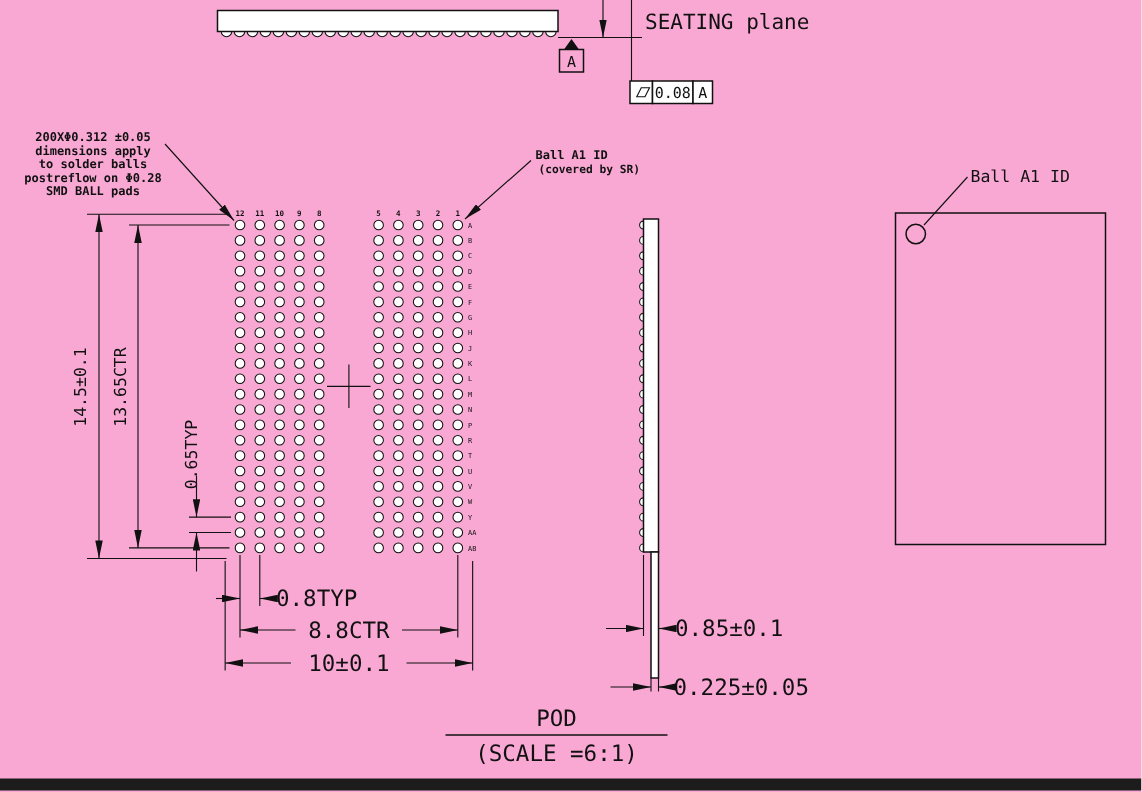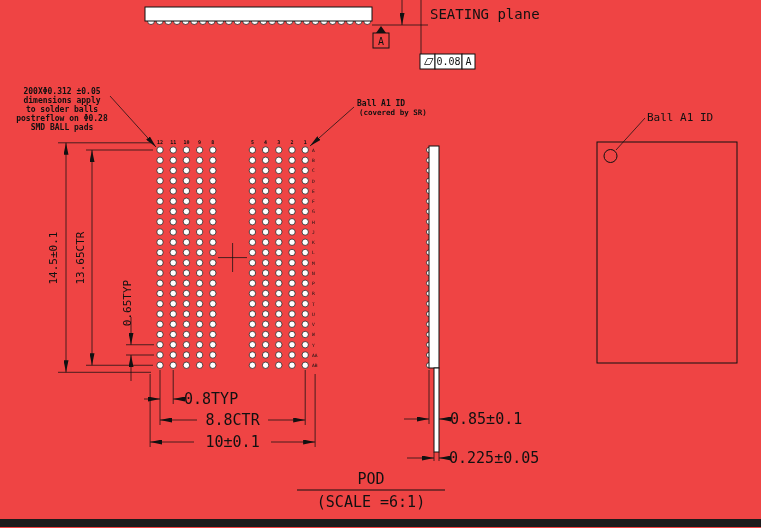--- a/index.html
+++ b/index.html
@@ -1,16 +1,16 @@
 <!DOCTYPE html>
 <html><head>
 <meta charset="utf-8">
 <style>
   html,body{margin:0;padding:0;background:#fff;}
-  .page{width:761px;height:528px;position:relative;background:#ef4444;overflow:hidden;}
+  .page{width:761px;height:528px;position:relative;background:#f9a8d4;overflow:hidden;}
   svg{display:block;}
   .s{stroke:#111;stroke-width:1;fill:none;}
   .sw{stroke:#111;stroke-width:1;fill:#fff;}
   .thin{stroke:#111;stroke-width:.75;fill:none;}
   .blk{fill:#111;stroke:none;}
   .ball{stroke:#111;stroke-width:.7;fill:#fff;}
   text{fill:#111;font-family:"DejaVu Sans Mono",monospace;}
   .t15{font-size:15px;}
   .t14{font-size:14px;}
   .t11{font-size:11px;}

